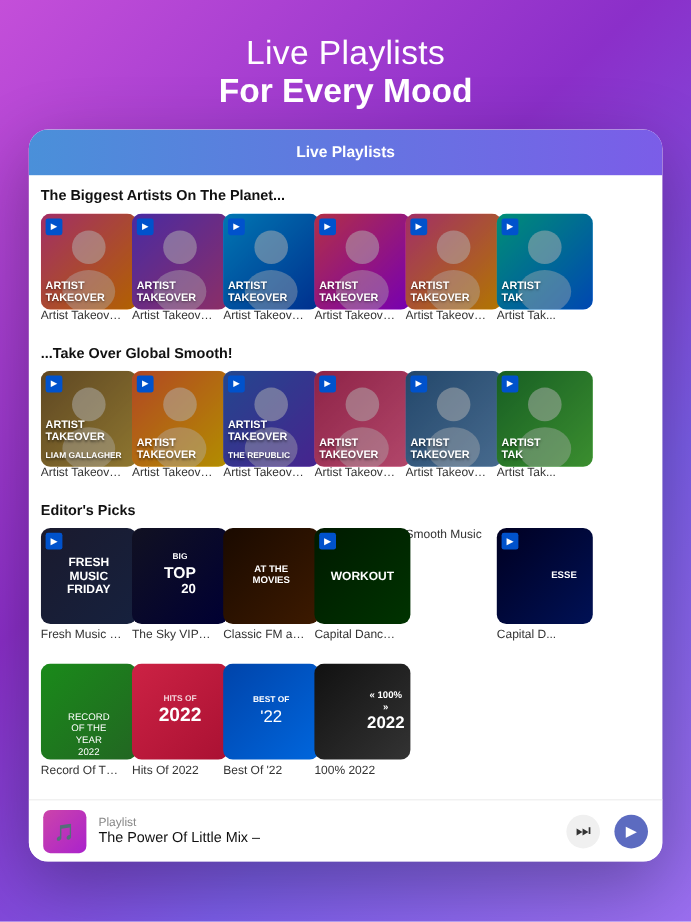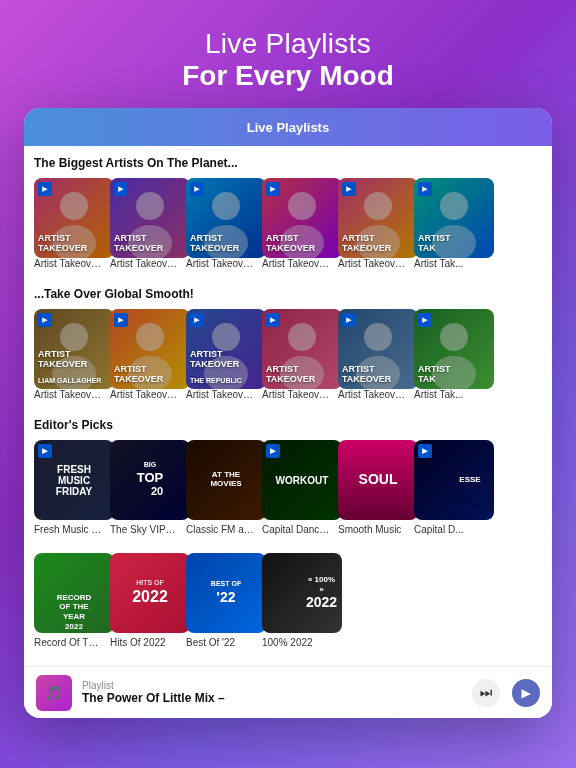--- a/index.html
+++ b/index.html
@@ -190,21 +190,21 @@
     .player-info {
       flex: 1;
       min-width: 0;
     }
     .player-type {
       font-size: 10px;
       color: #888;
     }
     .player-song {
       font-size: 12px;
-      font-weight: 700;
+      font-weight: 400;
       color: #111;
       white-space: nowrap;
       overflow: hidden;
       text-overflow: ellipsis;
     }
     .player-controls {
       display: flex;
       gap: 12px;
       align-items: center;
     }
@@ -512,61 +512,58 @@
 
         <div class="playlist-item">
           <div class="ep-inner ep-workout">
             <div class="ep-logo"></div>
             <div class="ep-label-big">WORKOUT</div>
           </div>
           <div class="playlist-label">Capital Dance Wor...</div>
         </div>
 
         <div class="playlist-item">
-          <div class="ep-inner ep-soul">
-            <div class="ep-label-big" style="font-size:14px;">SOUL</div>
-          </div>
           <div class="playlist-label">Smooth Music</div>
         </div>
 
         <div class="playlist-item">
           <div class="ep-inner ep-capital">
             <div class="ep-logo"></div>
             <div class="ep-label-big" style="font-size:8px;">ESSE</div>
           </div>
           <div class="playlist-label">Capital D...</div>
         </div>
       </div>
     </div>
 
     <div class="section">
       <div class="scroll-row">
 
         <div class="playlist-item">
           <div class="tunes-thumb bg-record">
-            <div class="tunes-inner-text" style="font-size:8px; font-weight:700;margin-top:38px;">RECORD<br>OF THE<br>YEAR<br>2022</div>
+            <div class="tunes-inner-text" style="font-size:8px; font-weight:400;margin-top:38px;">RECORD<br>OF THE<br>YEAR<br>2022</div>
           </div>
           <div class="playlist-label">Record Of The Year...</div>
         </div>
 
         <div class="playlist-item">
           <div class="tunes-thumb bg-hits2022">
             <div class="tunes-inner-text" style="font-size:9px; font-weight:900; line-height:1.3;">
               <span style="font-size:7px; display:block; opacity:0.8;">HITS OF</span>
               <span style="font-size:16px; display:block; font-weight:900;">2022</span>
             </div>
           </div>
           <div class="playlist-label">Hits Of 2022</div>
         </div>
 
         <div class="playlist-item">
           <div class="tunes-thumb bg-best22">
             <div class="tunes-inner-text" style="font-size:9px; font-weight:900;">
               <span style="font-size:7px; display:block;">BEST OF</span>
-              <span style="font-size:14px; display:block; font-weight:700;">'22</span>
+              <span style="font-size:14px; display:block; font-weight:400;">'22</span>
             </div>
           </div>
           <div class="playlist-label">Best Of '22</div>
         </div>
 
         <div class="playlist-item">
           <div class="tunes-thumb bg-100">
             <div class="tunes-inner-text" style="font-size:9px; font-weight:900;margin-left:39px;">
               <span style="font-size:8px; display:block;">« 100% »</span>
               <span style="font-size:14px; display:block; font-weight:900;">2022</span>

